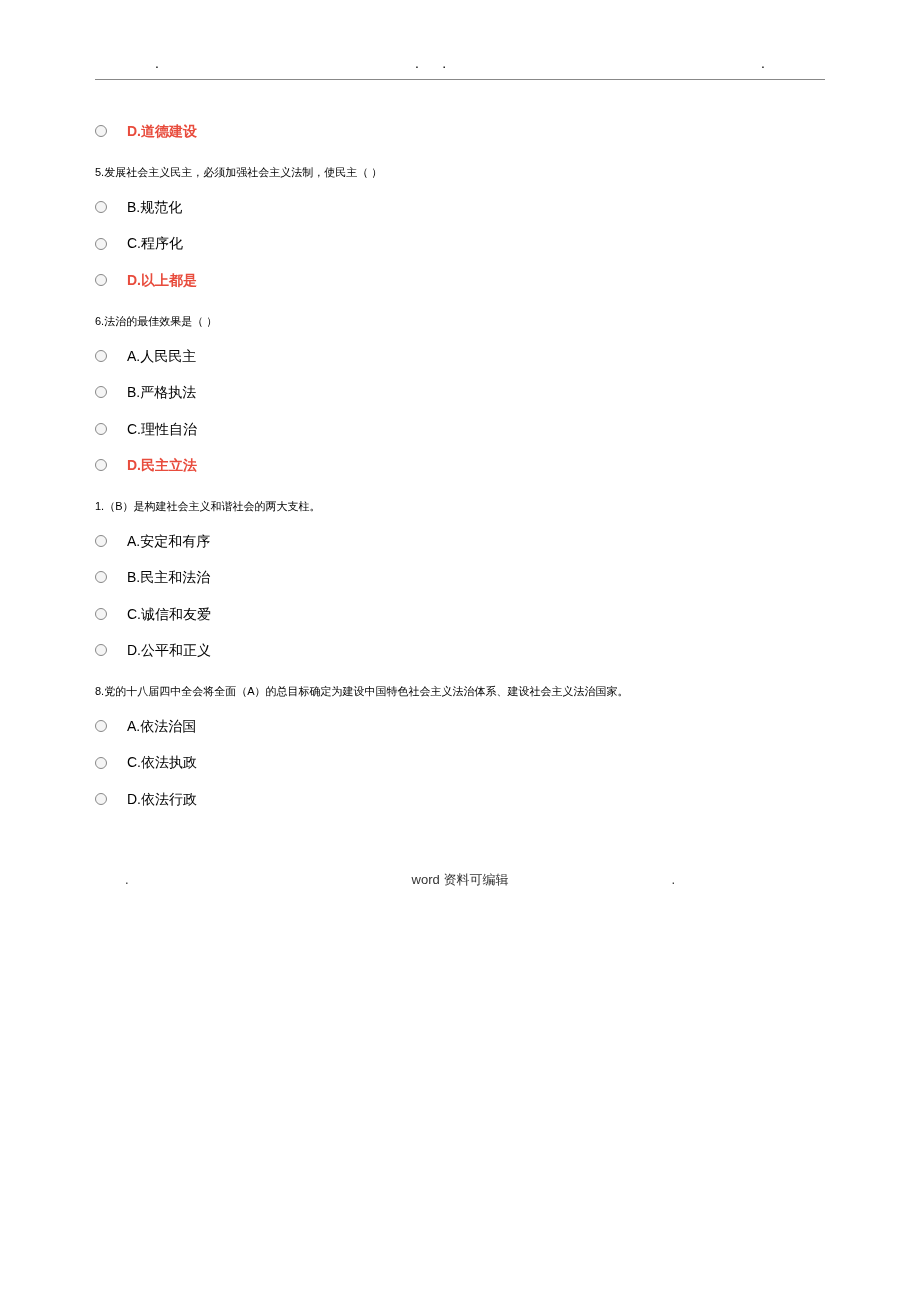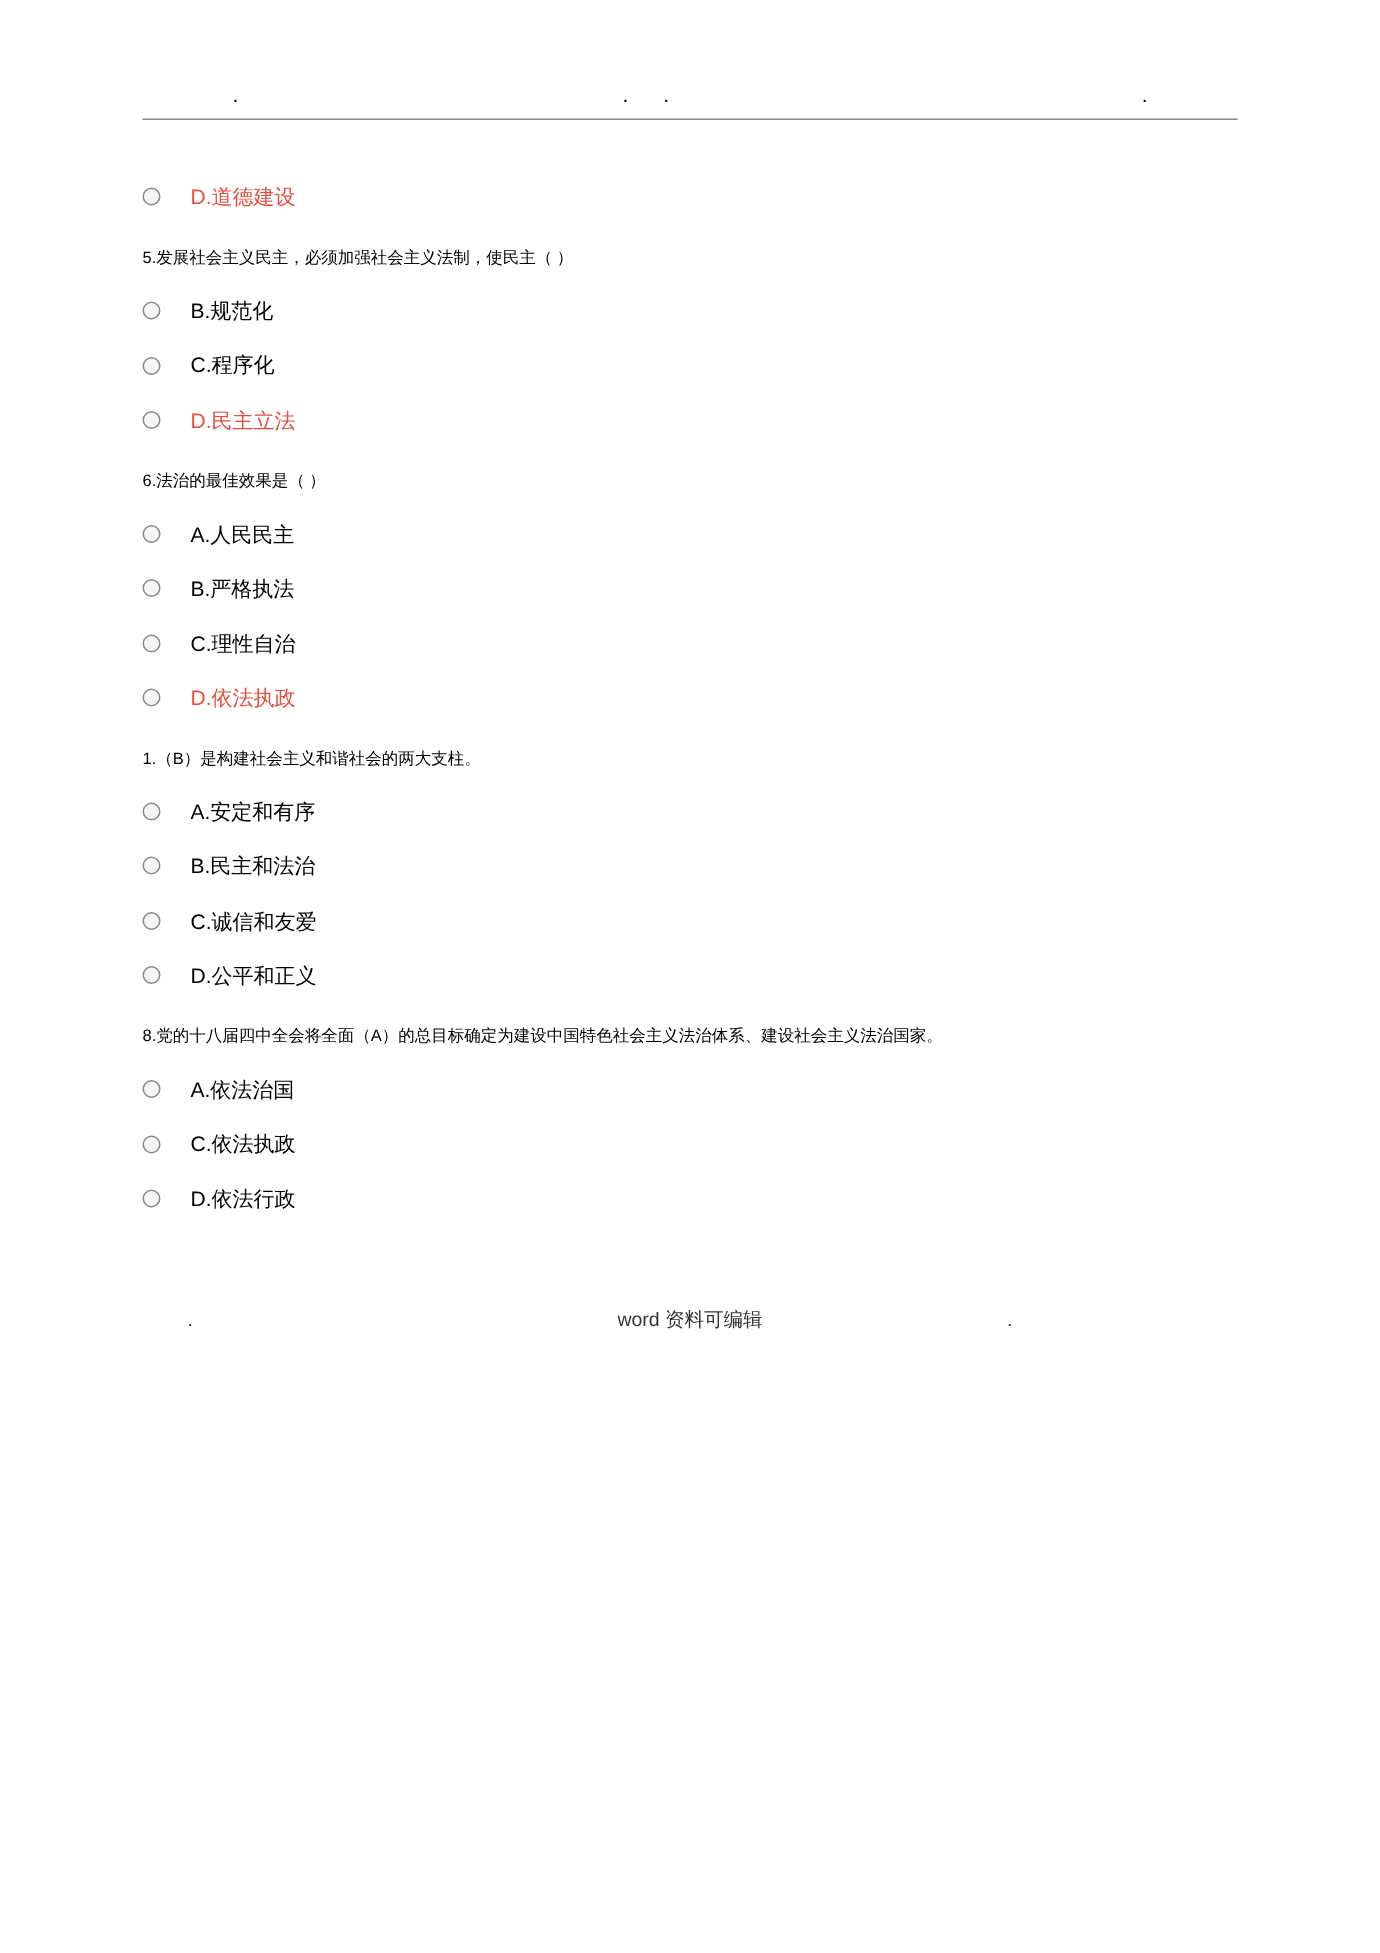--- a/index.html
+++ b/index.html
@@ -57,20 +57,21 @@
       display: inline-block;
       margin-right: 20px;
       flex-shrink: 0;
       background: #f5f5f5;
     }
     .option-text {
       font-size: 14px;
     }
     .highlighted {
       color: #e84c3d;
+      font-weight: bold;
     }
     .question-text {
       margin: 22px 0 14px 0;
       font-size: 11px;
     }
     .footer {
       margin-top: 60px;
       text-align: center;
       font-size: 13px;
       color: #333;
@@ -101,38 +102,38 @@
     <div class="option-row">
       <span class="radio-empty"></span>
       <span class="option-text">B.规范化</span>
     </div>
     <div class="option-row">
       <span class="radio-empty"></span>
       <span class="option-text">C.程序化</span>
     </div>
     <div class="option-row">
       <span class="radio-empty"></span>
-      <span class="option-text highlighted">D.民主立法</span>
+      <span class="option-text highlighted">D.以上都是</span>
     </div>
     <div class="question-text">6.法治的最佳效果是（ ）</div>
     <div class="option-row">
       <span class="radio-empty"></span>
       <span class="option-text">A.人民民主</span>
     </div>
     <div class="option-row">
       <span class="radio-empty"></span>
       <span class="option-text">B.严格执法</span>
     </div>
     <div class="option-row">
       <span class="radio-empty"></span>
       <span class="option-text">C.理性自治</span>
     </div>
     <div class="option-row">
       <span class="radio-empty"></span>
-      <span class="option-text highlighted">D.依法执政</span>
+      <span class="option-text highlighted">D.民主立法</span>
     </div>
     <div class="question-text">1.（B）是构建社会主义和谐社会的两大支柱。</div>
     <div class="option-row">
       <span class="radio-empty"></span>
       <span class="option-text">A.安定和有序</span>
     </div>
     <div class="option-row">
       <span class="radio-empty"></span>
       <span class="option-text">B.民主和法治</span>
     </div>

